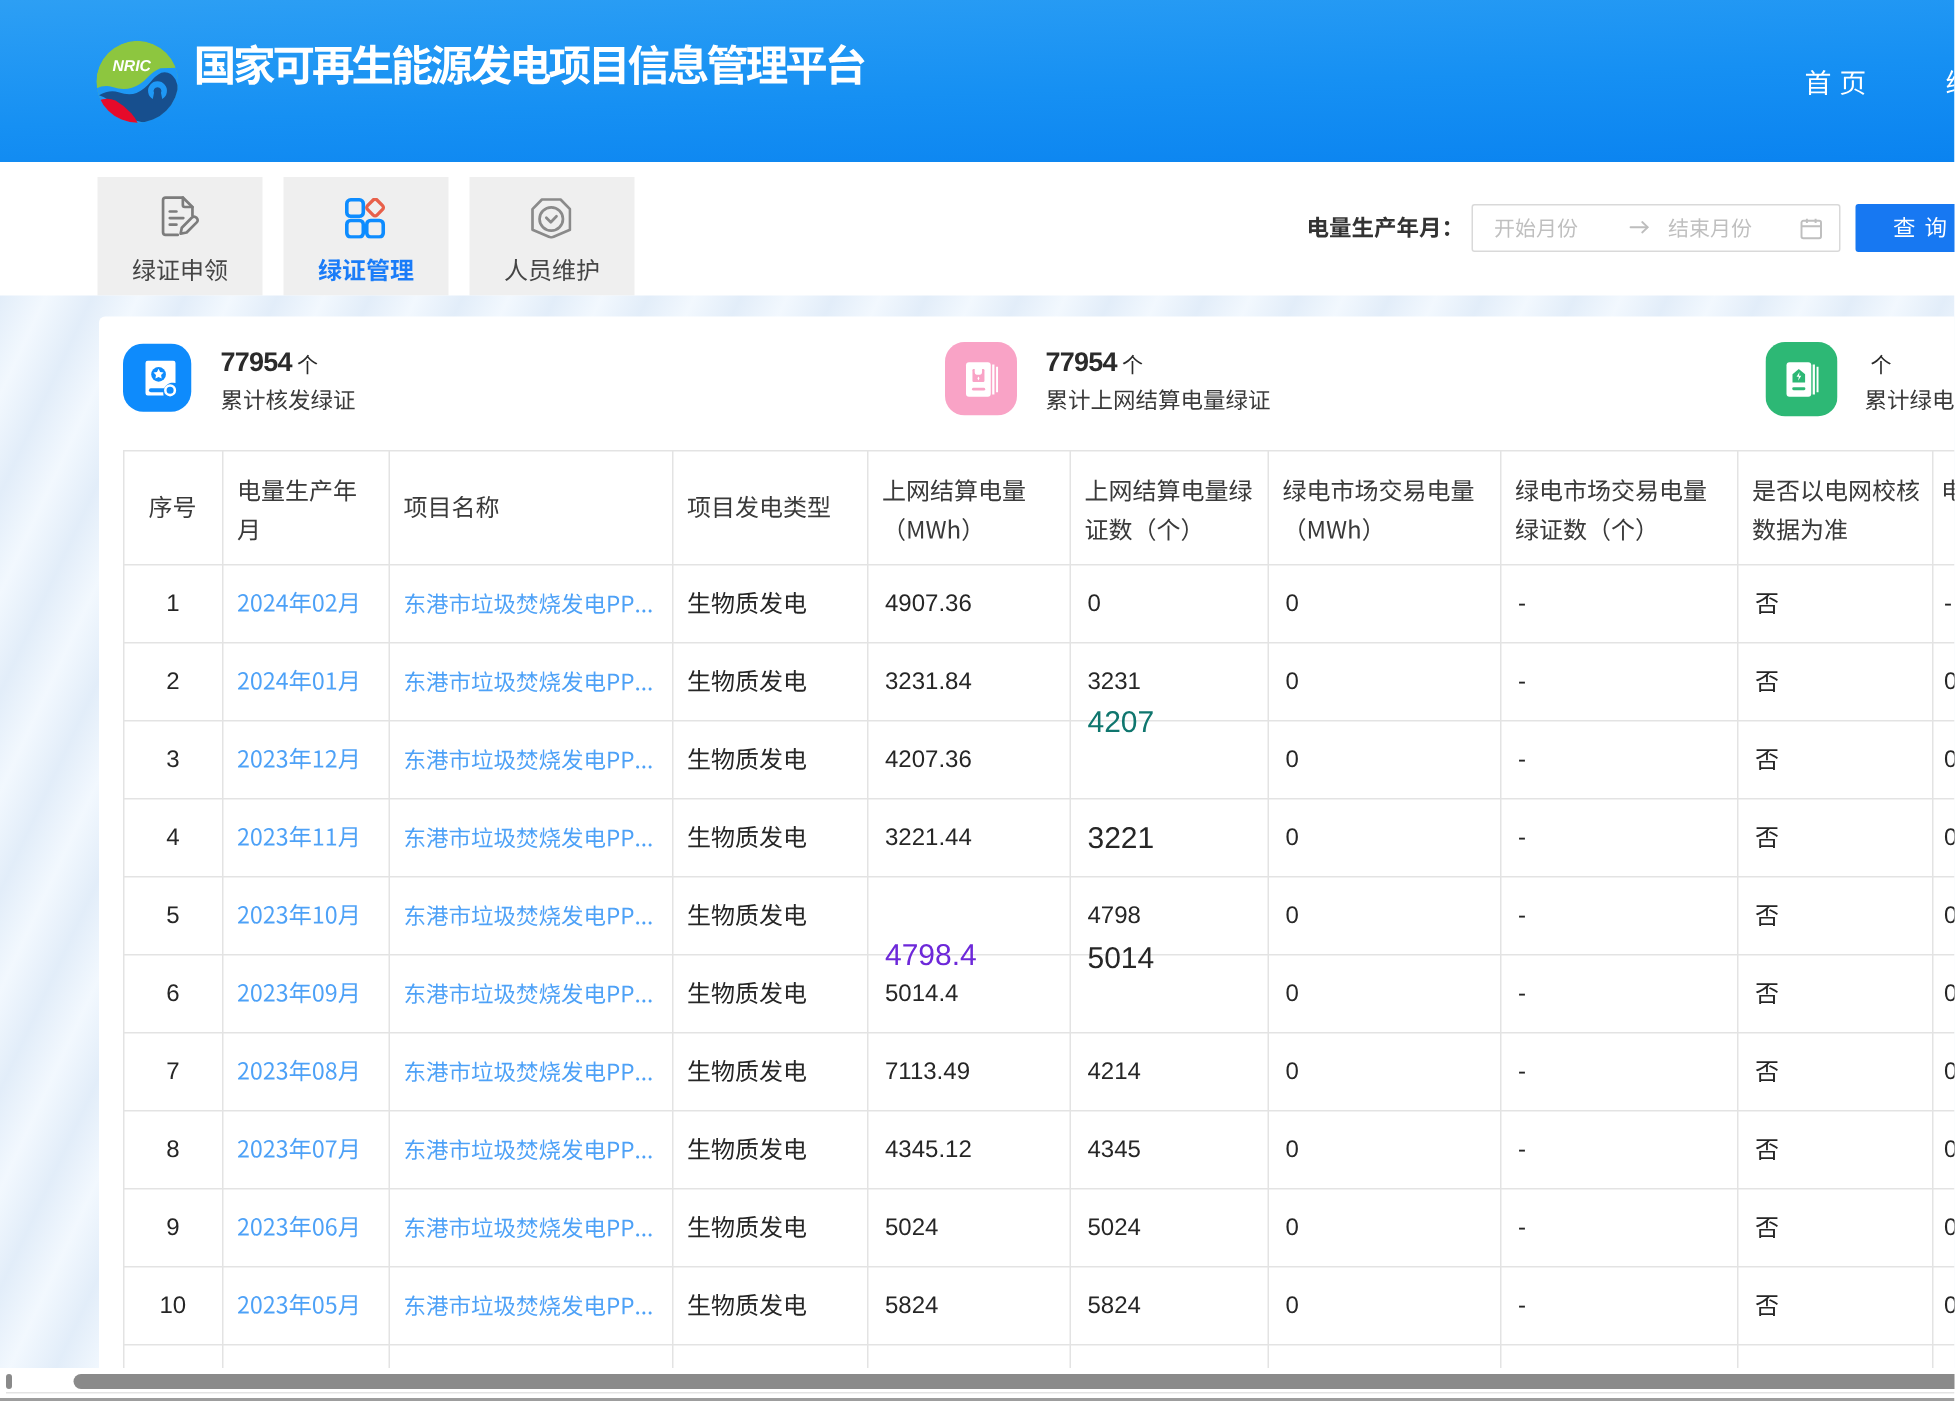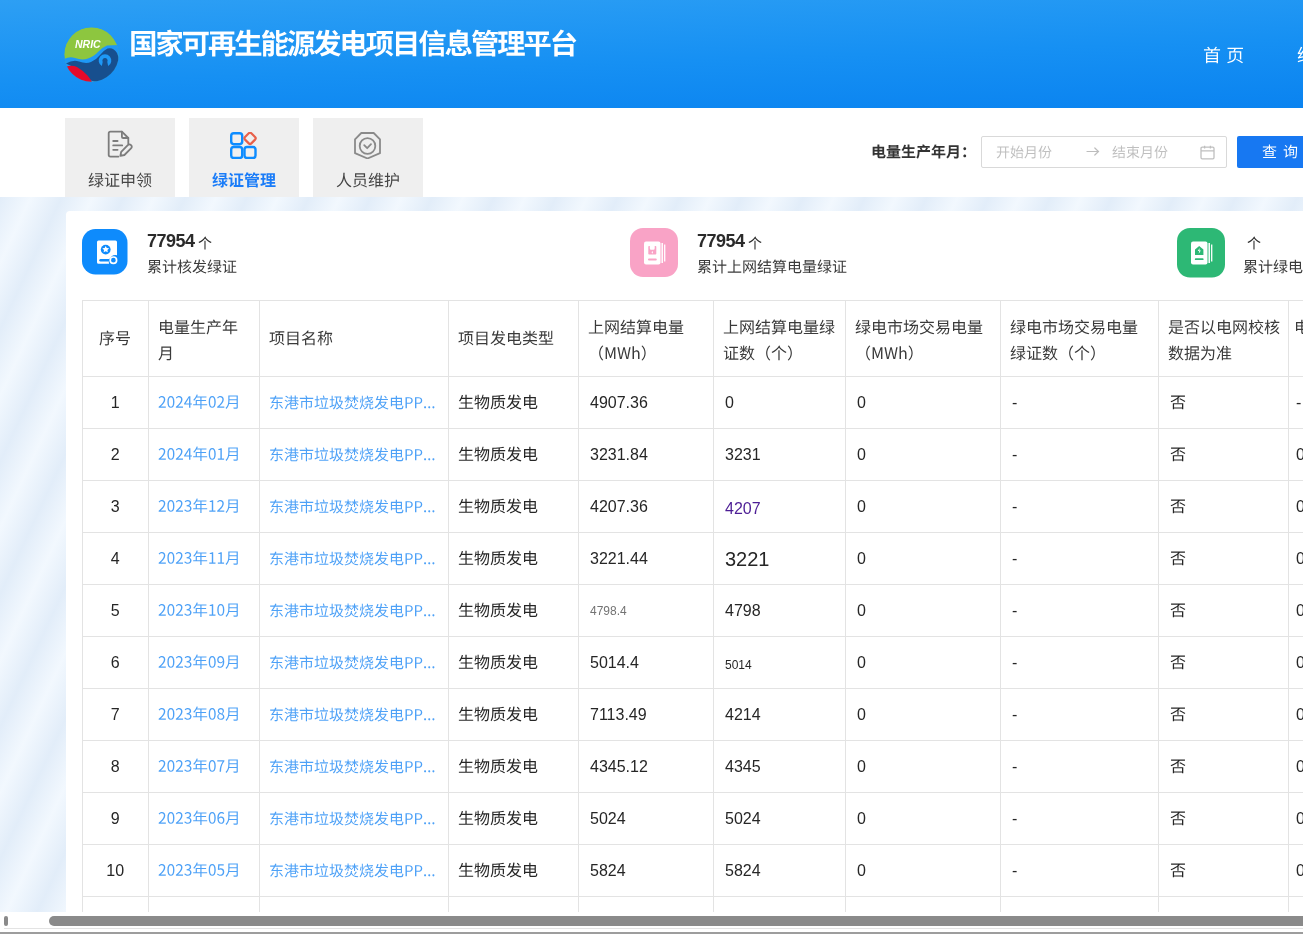--- a/index.html
+++ b/index.html
@@ -552,21 +552,21 @@
       <use href="#g92" x="10822"></use>
     </svg>
     <svg class="t" style="left:458.0px;top:497.9px;width:80.0px;height:16.0px;fill:#262626" viewBox="0 -880 5000 1000">
       <use href="#g58"></use>
       <use href="#g93" x="1000"></use>
       <use href="#g94" x="2000"></use>
       <use href="#g48" x="3000"></use>
       <use href="#g52" x="4000"></use>
     </svg>
     <div class="ab" style="left:590.0px;top:499.0px;font-size:16px;color:#262626;line-height:16px">4207.36</div>
-    <div class="ab" style="left:725.0px;top:501px;font-size:16px;color:#4c1d95;line-height:16px">4207</div>
+    <div class="ab" style="left:725.0px;top:474px;font-size:20px;color:#0f766e;line-height:16px">4207</div>
     <div class="ab" style="left:857.0px;top:499.0px;font-size:16px;color:#262626;line-height:16px">0</div>
     <div class="ab" style="left:1012.0px;top:499.0px;font-size:16px;color:#262626;line-height:16px">-</div>
     <svg class="t" style="left:1170.0px;top:497.9px;width:16.0px;height:16.0px;fill:#262626" viewBox="0 -880 1000 1000">
       <use href="#g76"></use>
     </svg>
     <div class="ab" style="left:1296.0px;top:499.0px;font-size:16px;color:#262626;line-height:16px">0</div>
     <div class="ab" style="left:110.8px;top:551.0px;font-size:16px;color:#262626;line-height:16px">4</div>
     <svg class="t" style="left:158.4px;top:550.4px;width:82.6px;height:15.5px;fill:#4da1f7" viewBox="0 -880 5330 1000">
       <use href="#g82"></use>
       <use href="#g83" x="555"></use>
@@ -635,21 +635,21 @@
       <use href="#g92" x="10544"></use>
       <use href="#g92" x="10822"></use>
     </svg>
     <svg class="t" style="left:458.0px;top:601.9px;width:80.0px;height:16.0px;fill:#262626" viewBox="0 -880 5000 1000">
       <use href="#g58"></use>
       <use href="#g93" x="1000"></use>
       <use href="#g94" x="2000"></use>
       <use href="#g48" x="3000"></use>
       <use href="#g52" x="4000"></use>
     </svg>
-    <div class="ab" style="left:590.0px;top:603.0px;font-size:12px;color:#737373;line-height:16px">4798.4</div>
+    <div class="ab" style="left:590.0px;top:629px;font-size:20px;color:#6d28d9;line-height:16px">4798.4</div>
     <div class="ab" style="left:725.0px;top:603.0px;font-size:16px;color:#262626;line-height:16px">4798</div>
     <div class="ab" style="left:857.0px;top:603.0px;font-size:16px;color:#262626;line-height:16px">0</div>
     <div class="ab" style="left:1012.0px;top:603.0px;font-size:16px;color:#262626;line-height:16px">-</div>
     <svg class="t" style="left:1170.0px;top:601.9px;width:16.0px;height:16.0px;fill:#262626" viewBox="0 -880 1000 1000">
       <use href="#g76"></use>
     </svg>
     <div class="ab" style="left:1296.0px;top:603.0px;font-size:16px;color:#262626;line-height:16px">0</div>
     <div class="ab" style="left:110.8px;top:655.0px;font-size:16px;color:#262626;line-height:16px">6</div>
     <svg class="t" style="left:158.4px;top:654.4px;width:82.6px;height:15.5px;fill:#4da1f7" viewBox="0 -880 5330 1000">
       <use href="#g82"></use>
@@ -678,21 +678,21 @@
       <use href="#g92" x="10822"></use>
     </svg>
     <svg class="t" style="left:458.0px;top:653.9px;width:80.0px;height:16.0px;fill:#262626" viewBox="0 -880 5000 1000">
       <use href="#g58"></use>
       <use href="#g93" x="1000"></use>
       <use href="#g94" x="2000"></use>
       <use href="#g48" x="3000"></use>
       <use href="#g52" x="4000"></use>
     </svg>
     <div class="ab" style="left:590.0px;top:655.0px;font-size:16px;color:#262626;line-height:16px">5014.4</div>
-    <div class="ab" style="left:725.0px;top:657px;font-size:12px;color:#262626;line-height:16px">5014</div>
+    <div class="ab" style="left:725.0px;top:631px;font-size:20px;color:#262626;line-height:16px">5014</div>
     <div class="ab" style="left:857.0px;top:655.0px;font-size:16px;color:#262626;line-height:16px">0</div>
     <div class="ab" style="left:1012.0px;top:655.0px;font-size:16px;color:#262626;line-height:16px">-</div>
     <svg class="t" style="left:1170.0px;top:653.9px;width:16.0px;height:16.0px;fill:#262626" viewBox="0 -880 1000 1000">
       <use href="#g76"></use>
     </svg>
     <div class="ab" style="left:1296.0px;top:655.0px;font-size:16px;color:#262626;line-height:16px">0</div>
     <div class="ab" style="left:110.8px;top:707.0px;font-size:16px;color:#262626;line-height:16px">7</div>
     <svg class="t" style="left:158.4px;top:706.4px;width:82.6px;height:15.5px;fill:#4da1f7" viewBox="0 -880 5330 1000">
       <use href="#g82"></use>
       <use href="#g83" x="555"></use>

